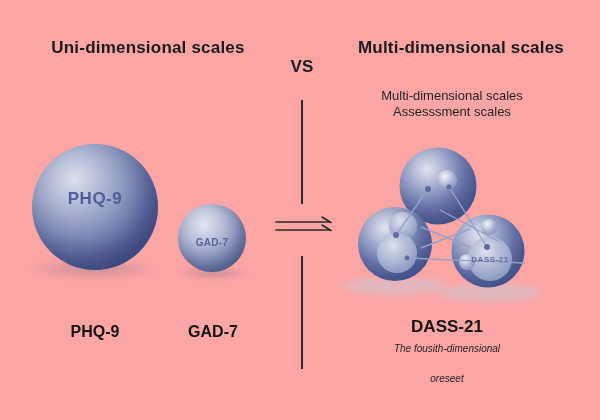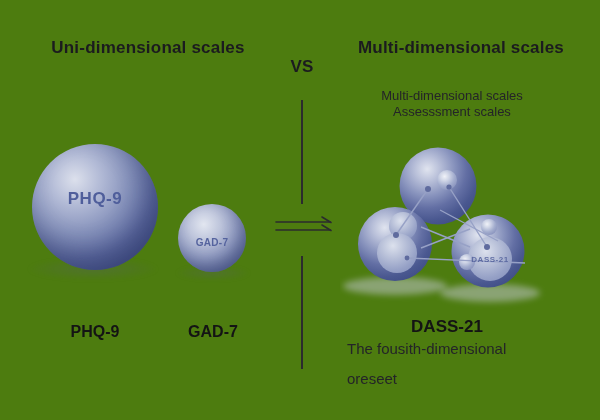--- a/index.html
+++ b/index.html
@@ -1,19 +1,19 @@
 <!DOCTYPE html>
 <html><head>
 <meta charset="utf-8">
 <style>
   html,body{margin:0;padding:0;}
   #stage{
     position:relative;
     width:600px;height:420px;
-    background:#4d7c0f;
+    background:#fca5a5;
     overflow:hidden;
     font-family:"Liberation Sans", sans-serif;
     color:#1b1b1f;
   }
   .abs{position:absolute;}
   .heading{
     font-weight:bold;font-size:17px;letter-spacing:.2px;
     text-align:center;color:#1b1b1f;
   }
   .subtitle{
@@ -51,22 +51,22 @@
   }
   .divider{
     position:absolute;left:301px;width:2px;background:#2b2b2e;
   }
   .scale-caption{
     position:absolute;text-align:center;font-weight:bold;
     font-size:16px;color:#141414;
   }
   #dass-title{font-size:17px;}
   .multi-caption{
-    position:absolute;text-align:left;font-size:15px;
-    line-height:15px;color:#242428;
+    position:absolute;text-align:center;font-size:10px;
+    line-height:15px;color:#242428;font-style:italic;
   }
 </style>
 </head>
 <body>
 
 <div id="stage">
 
   <div class="abs heading" style="left:48px;top:38px;width:200px;">Uni-dimensional scales</div>
   <div class="abs heading" style="left:282px;top:41px;width:40px;margin-top:16px;">VS</div>
   <div class="abs heading" style="left:355px;top:38px;width:212px;">Multi-dimensional scales</div>

